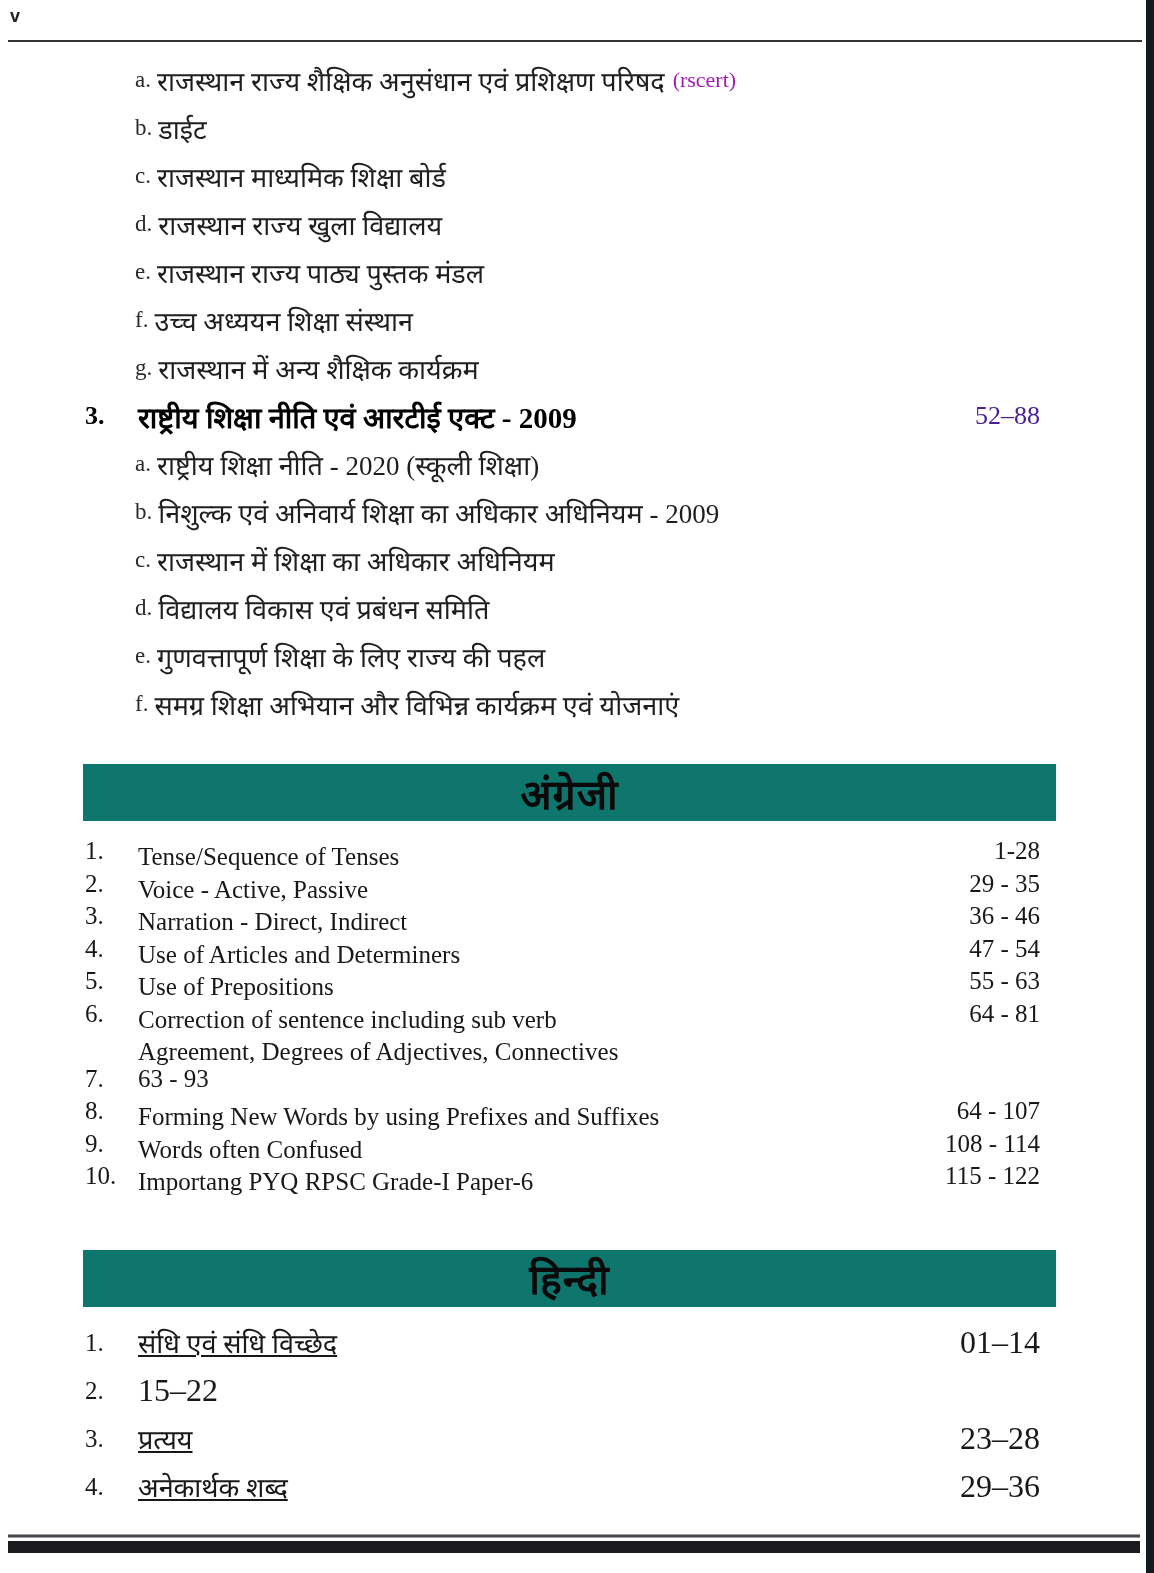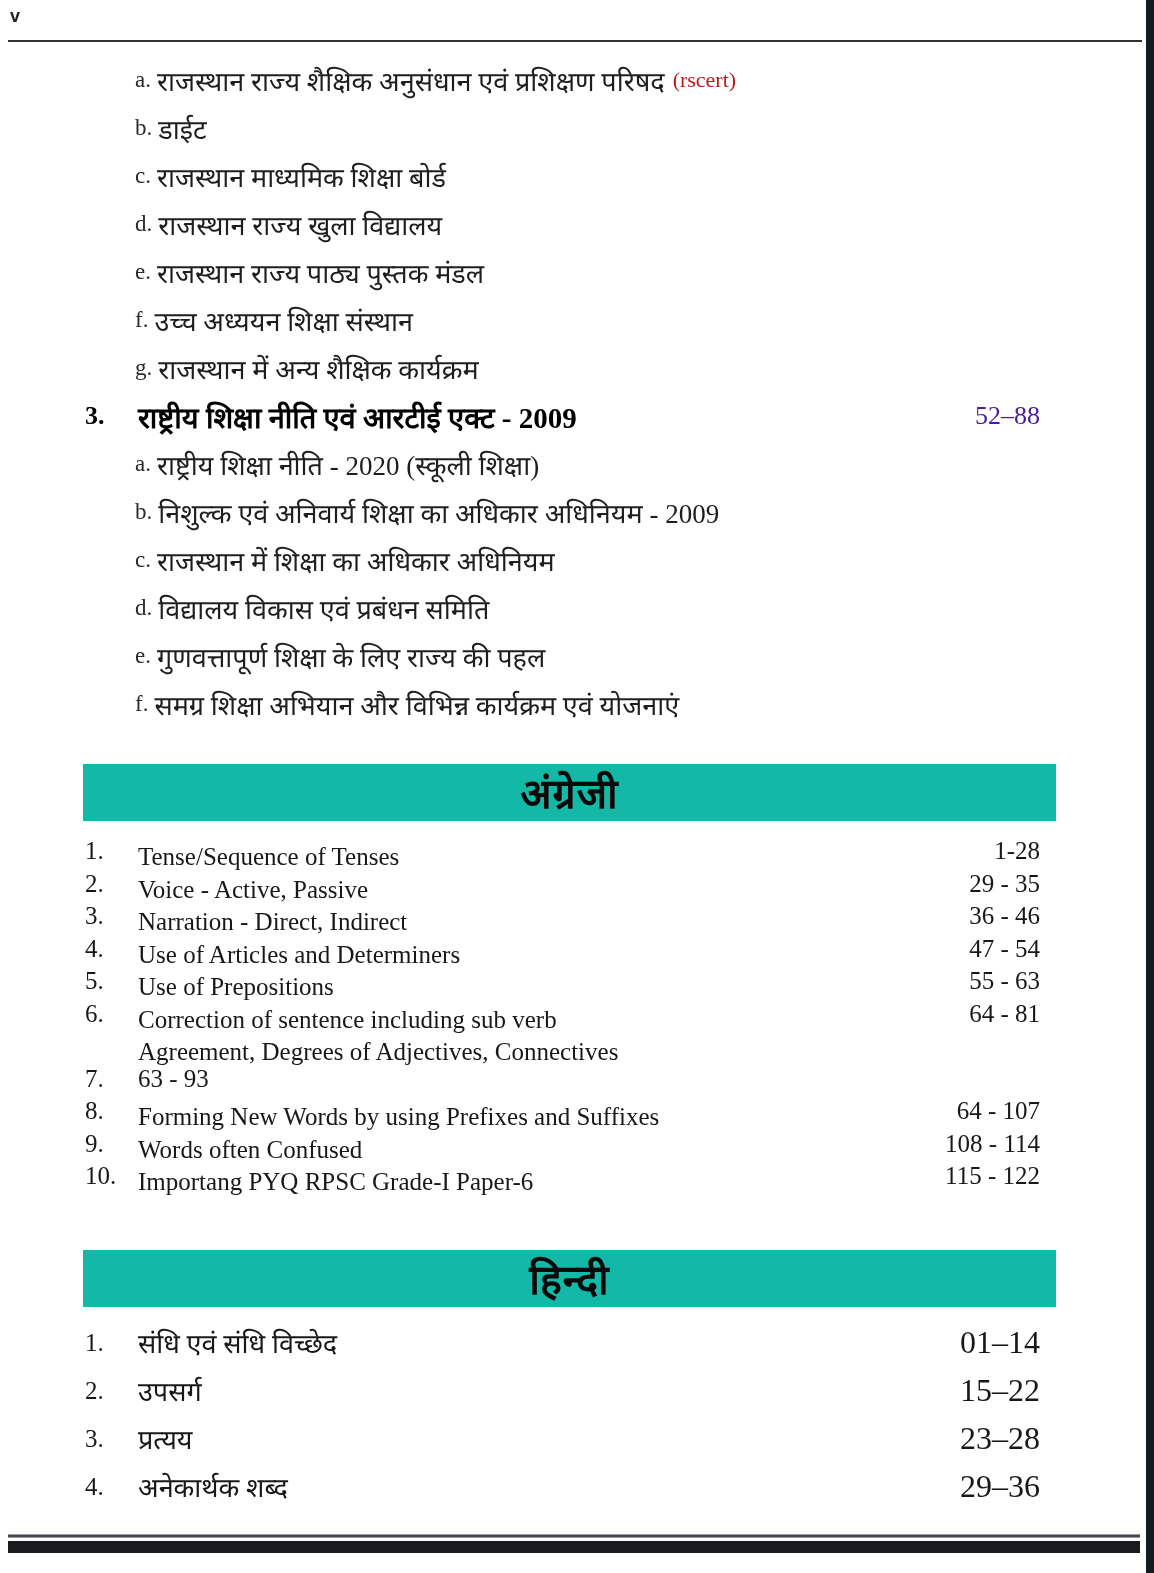--- a/index.html
+++ b/index.html
@@ -32,41 +32,41 @@
     padding-left: 135px;
     height: 48px;
     font-size: 27px;
     white-space: nowrap;
     display: flex; align-items: center;
   }
   .sub-row .letter {
     font-size: 23px; color: #2a2a2a; margin-right: 6px;
   }
   .sub-row .latin-note {
-    font-size: 22px; margin-left: 8px; color: #b91c1c;
+    font-size: 22px; margin-left: 8px; color: #a21caf;
   }
 
   
   .chapter-row {
     height: 48px;
     display: flex; align-items: center;
     padding-left: 85px; padding-right: 114px;
     font-size: 29px; font-weight: bold; color: #000;
   }
   .chapter-row .ch-num { width: 53px; font-weight: bold; font-size: 26px; }
   .chapter-row .ch-title { flex: 1; white-space: nowrap; }
   .chapter-row .ch-pages { font-weight: normal; font-size: 26px; color: #4c1d95; }
 
   
   .section-header {
     margin-left: 83px;
     width: 973px;
     height: 57px;
-    background: #14b8a6;
-    display: flex; align-items: flex-start; justify-content: center;
+    background: #0f766e;
+    display: flex; align-items: center; justify-content: center;
   }
   .section-header .hdr-text {
     font-size: 41px; font-weight: bold; color: #0a0a0a;
     letter-spacing: 1px;
   }
   .eng-header { margin-top: 36px; }
   .hin-header { margin-top: 57px; }
 
   
   .eng-list { margin-top: 14px; }
@@ -82,21 +82,21 @@
 
   
   .hin-list { margin-top: 12px; }
   .hin-row {
     display: flex; align-items: center;
     height: 48px;
     padding-left: 85px; padding-right: 114px;
     font-size: 27px; color: #181818;
   }
   .hin-row .num { width: 53px; flex: 0 0 53px; font-size: 25px; }
-  .hin-row .title { flex: 1; white-space: nowrap; }
+  .hin-row .title { flex: 1; white-space: nowrap; text-decoration: underline; }
   .hin-row .pages { text-align: right; white-space: nowrap; font-size: 32px; }
 
   
   .bottom-thin {
     position: absolute; left: 8px; right: 14px; top: 1534px;
     height: 4px; background: #45484d;
     border-top: 1px solid #9a9da1; border-bottom: 1px solid #9a9da1;
   }
   .bottom-thick {
     position: absolute; left: 8px; right: 14px; top: 1541px;
@@ -239,21 +239,20 @@
   </div>
 
   <div class="hin-list">
     <div class="hin-row">
       <span class="num">1.</span>
       <span class="title">संधि एवं संधि विच्छेद</span>
       <span class="pages">01–14</span>
     </div>
     <div class="hin-row">
       <span class="num">2.</span>
-      <span class="title">उपसर्ग</span>
       <span class="pages">15–22</span>
     </div>
     <div class="hin-row">
       <span class="num">3.</span>
       <span class="title">प्रत्यय</span>
       <span class="pages">23–28</span>
     </div>
     <div class="hin-row">
       <span class="num">4.</span>
       <span class="title">अनेकार्थक शब्द</span>

